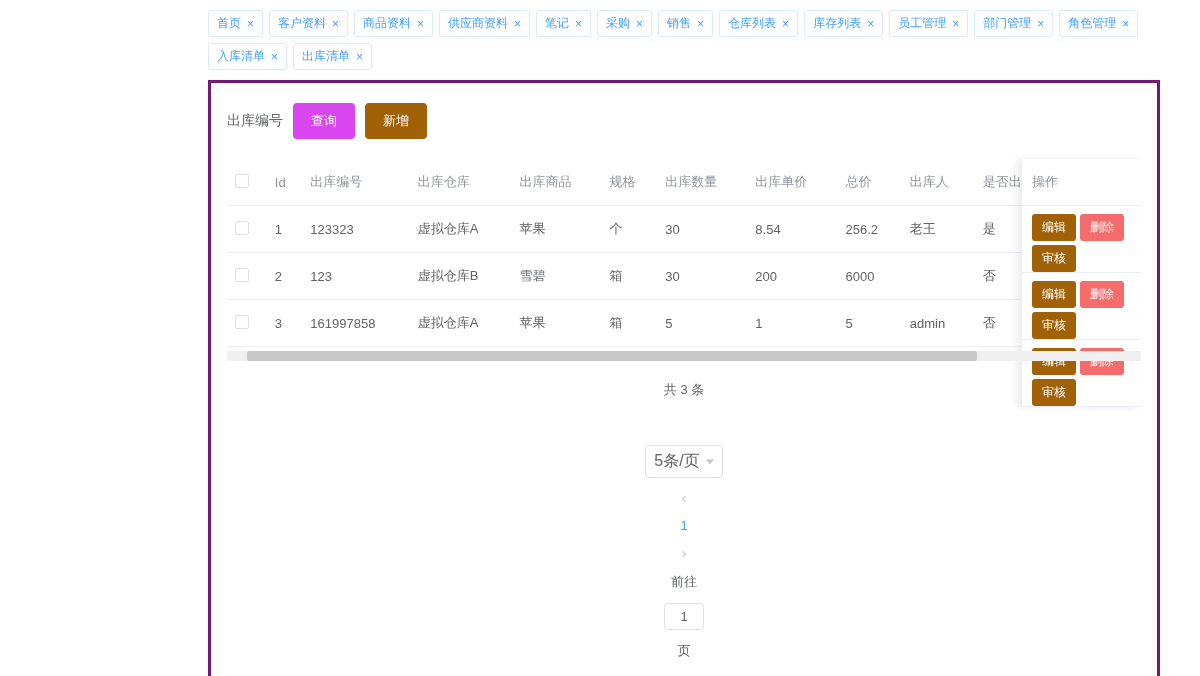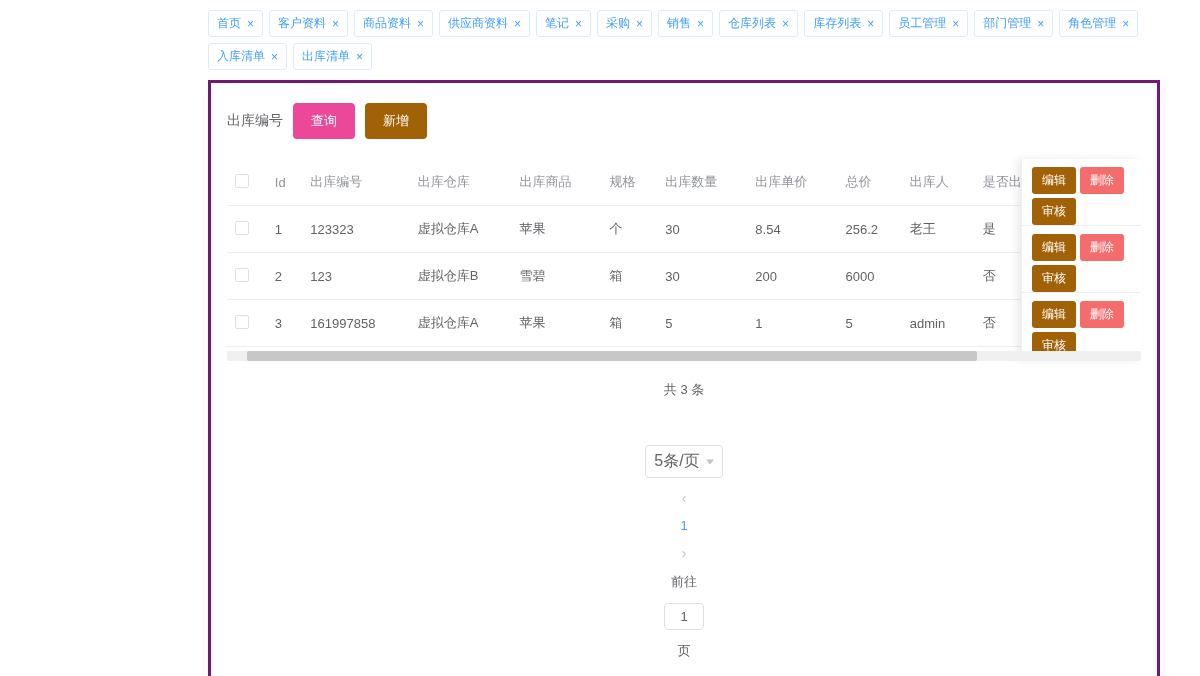--- a/index.html
+++ b/index.html
@@ -11,21 +11,21 @@
 .tab-item { display: inline-flex; align-items: center; border: 1px solid #d9ecff; background: #fff; color: #409EFF; padding: 4px 8px; border-radius: 3px; font-size: 12px; cursor: pointer; }
 .tab-item .tab-close { margin-left: 6px; color: #409EFF; font-size: 12px; cursor: pointer; }
 
 .content-panel { background: #fff; margin: 10px 8px 0 8px; padding: 20px 16px; border: 3px solid #701a75; border-radius: 0; box-shadow: 0 2px 12px rgba(0,0,0,0.04); position: relative; }
 
 .search-bar { display: flex; align-items: center; gap: 10px; margin-bottom: 20px; }
 .search-label { color: #606266; font-size: 14px; }
 .search-input { border: 1px solid #dcdfe6; border-radius: 4px; padding: 8px 12px; width: 170px; font-size: 13px; color: #606266; outline: none; }
 .search-input::placeholder { color: #c0c4cc; }
 .btn { border: none; border-radius: 4px; padding: 9px 18px; font-size: 13px; cursor: pointer; color: #fff; }
-.btn-info { background: #ec4899; }
+.btn-info { background: #d946ef; }
 .btn-primary { background: #a16207; }
 .btn-sm { padding: 5px 10px; font-size: 12px; border-radius: 3px; }
 .btn-danger { background: #F56C6C; }
 
 .table-wrapper { position: relative; }
 .table-scroll { overflow-x: auto; }
 .data-table { width: 100%; border-collapse: collapse; min-width: 1000px; }
 .data-table th, .data-table td { text-align: left; padding: 14px 8px; font-size: 13px; border-bottom: 1px solid #ebeef5; white-space: nowrap; margin-left: 40px; }
 .data-table th { color: #909399; font-weight: 500; }
 .data-table td { color: #606266; }
@@ -177,20 +177,21 @@
                 <td>5</td>
                 <td>admin</td>
                 <td>否</td>
                 <td>2023-06-03 11:07:</td>
               </tr>
             </tbody>
         </table>
       </div>
 
       <div class="ops-column">
+        <div class="ops-header">操作</div>
         <div id="ops-body">
             <div class="ops-cell">
               <button class="btn btn-primary btn-sm">编辑</button>
               <button class="btn btn-danger btn-sm">删除</button>
               <button class="btn btn-primary btn-sm">审核</button>
             </div>
             <div class="ops-cell">
               <button class="btn btn-primary btn-sm">编辑</button>
               <button class="btn btn-danger btn-sm">删除</button>
               <button class="btn btn-primary btn-sm">审核</button>

